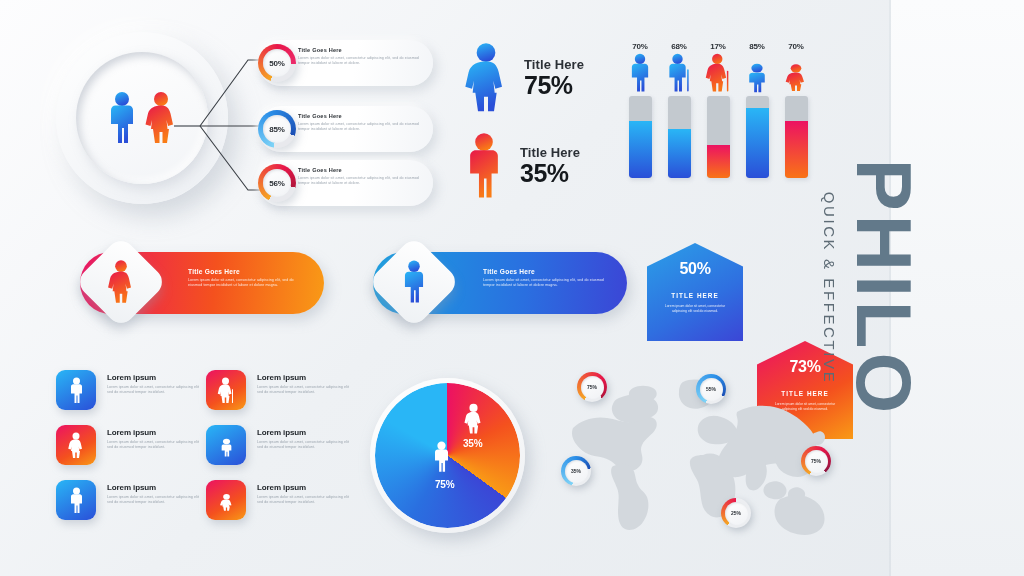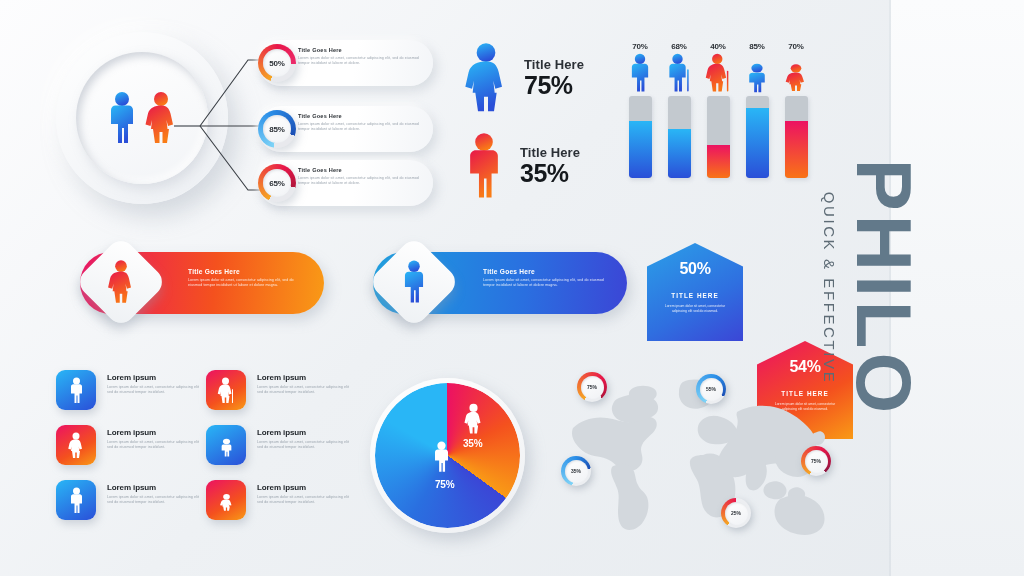--- a/index.html
+++ b/index.html
@@ -179,21 +179,21 @@
   </div>
 
   <div class="abs callout" style="left:258px; top:160px;">
     <div style="position:relative; width:212px; height:46px;">
       <div class="callout-card">
         <div class="callout-title">Title Goes Here</div>
         <div class="lorem">Lorem ipsum dolor sit amet, consectetur adipiscing elit, sed do eiusmod tempor incididunt ut labore et dolore.</div>
       </div>
       <div class="ring" style="background:conic-gradient(from 205deg,#f6a623,#e8174a 50%,#b0143a 72%,#e8e9ed 72%,#e8e9ed 100%);">
         <div class="ring-shadow"></div>
-        <div class="ring-inner">65%</div>
+        <div class="ring-inner">56%</div>
       </div>
     </div>
   </div>
 
   <div class="abs" style="left:462px; top:42px; display:flex; align-items:center; gap:14px;">
     <svg width="48" height="72" viewBox="0 0 36 54">
       <defs>
           <linearGradient id="gf2" x1="0" y1="0" x2="0.3" y2="1">
         <stop offset="0" stop-color="#29b6f6"></stop>
             <stop offset="1" stop-color="#2a4fd8"></stop>
@@ -265,21 +265,21 @@
             <path d="M5 19c0-2.5 2-4.5 4.5-4.5h13C25 14.5 27 16.5 27 19v14h-5v19h-4V37h-2v15h-4V33H5z"></path>
             <rect x="29" y="22" width="2" height="30" rx="1"></rect>
           </g>
       </svg>
       <div class="tube" style="margin:0 auto;">
         <div class="tube-fill" style="height:60%; background:linear-gradient(180deg,#29b6f6,#2a4fd8);"></div>
       </div>
     </div>
 
     <div style="width:28px;">
-      <div class="tube-label">40%</div>
+      <div class="tube-label">17%</div>
       <svg width="28" height="40" viewBox="0 0 36 54" style="display:block;margin:2px auto 3px;">
         <defs>
             <linearGradient id="t4" x1="0" y1="0" x2="0.4" y2="1">
               <stop offset="0" stop-color="#e8174a"></stop>
               <stop offset="1" stop-color="#f97316"></stop>
             </linearGradient>
           </defs>
         <g fill="url(#t4)">
             <circle cx="17" cy="8" r="7"></circle>
             <path d="M17 14.5c5.5 0 8 2.5 9.5 8l2.5 11-5 1.5-1.5-6 1 9H25l-2 14h-4.5V41h-3v11H11l-2-14H7l1-9-1.5 6L1.5 33.5 4 22.5c1.5-5.5 7-8 13-8z"></path>
@@ -380,21 +380,21 @@
     </div>
   </div>
 
   <div class="abs pent" style="left:647px; top:243px; background:linear-gradient(150deg,#2b9fe8 0%,#2f6fe0 60%,#3b46d6 100%);">
     <div class="pent-val">50%</div>
     <div class="pent-title">TITLE HERE</div>
     <div class="pent-body">Lorem ipsum dolor sit amet, consectetur adipiscing elit sed do eiusmod.</div>
   </div>
 
   <div class="abs pent" style="left:757px; top:243px; background:linear-gradient(150deg,#ec1262 0%,#f4511e 60%,#f99a16 100%);">
-    <div class="pent-val">54%</div>
+    <div class="pent-val">73%</div>
     <div class="pent-title">TITLE HERE</div>
     <div class="pent-body">Lorem ipsum dolor sit amet, consectetur adipiscing elit sed do eiusmod.</div>
   </div>
 
   <div class="abs" style="left:56px; top:370px; display:flex; gap:11px; width:150px;">
     <div class="tile" style="background:linear-gradient(150deg,#29b6f6,#2a4fd8);">
       <svg width="17" height="27" viewBox="0 0 34 54" fill="#fff">
         <circle cx="17" cy="8" r="7"></circle>
           <path d="M6 19c0-2.5 2-4.5 4.5-4.5h13C26 14.5 28 16.5 28 19v14h-5v19h-4V37h-2v15h-4V33H6z"></path>
         </svg>

